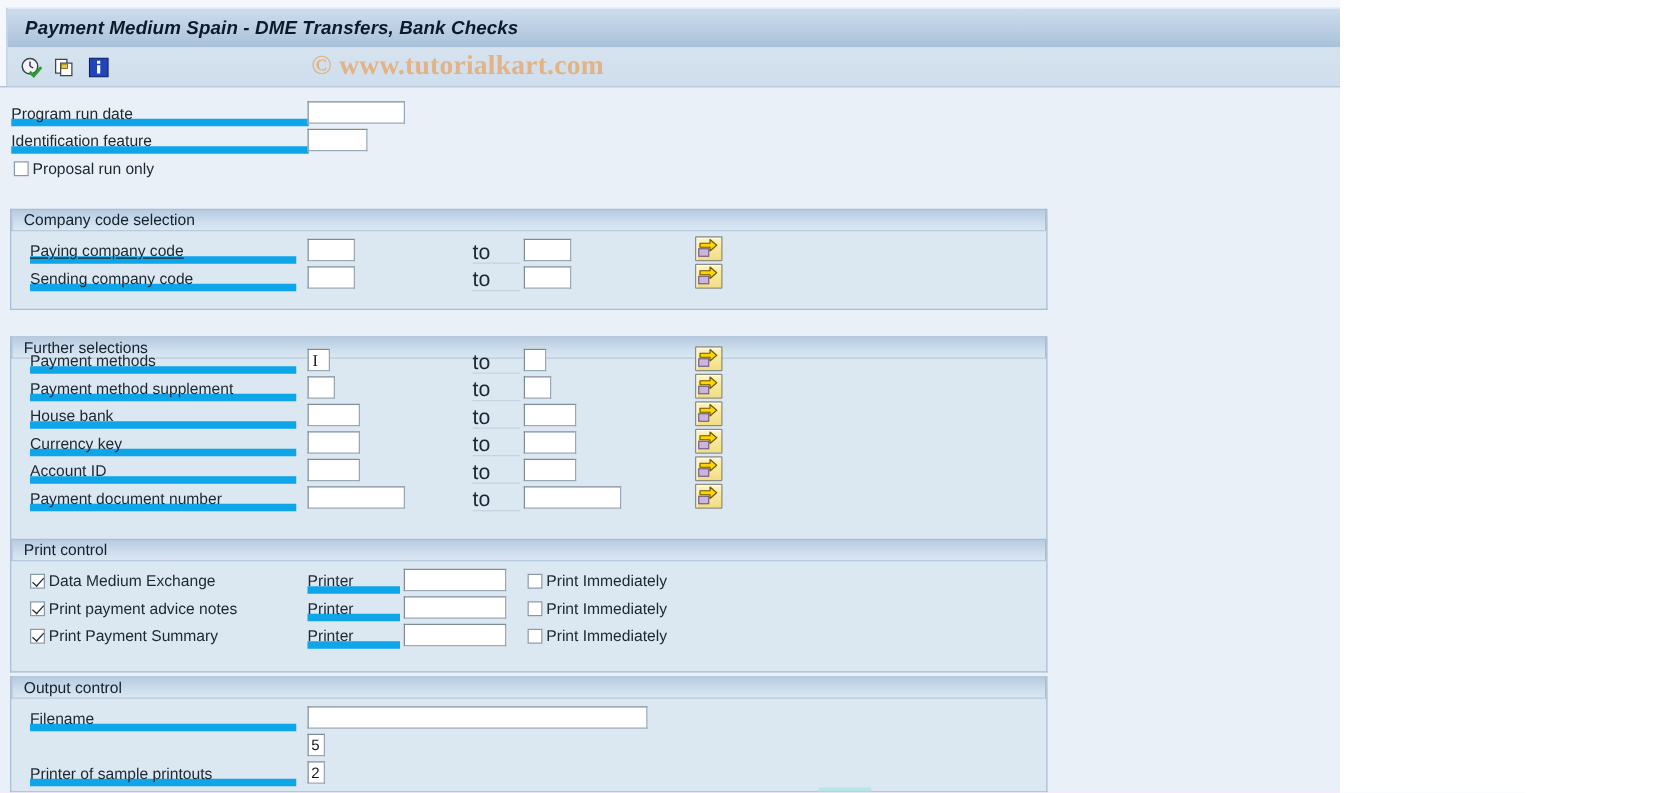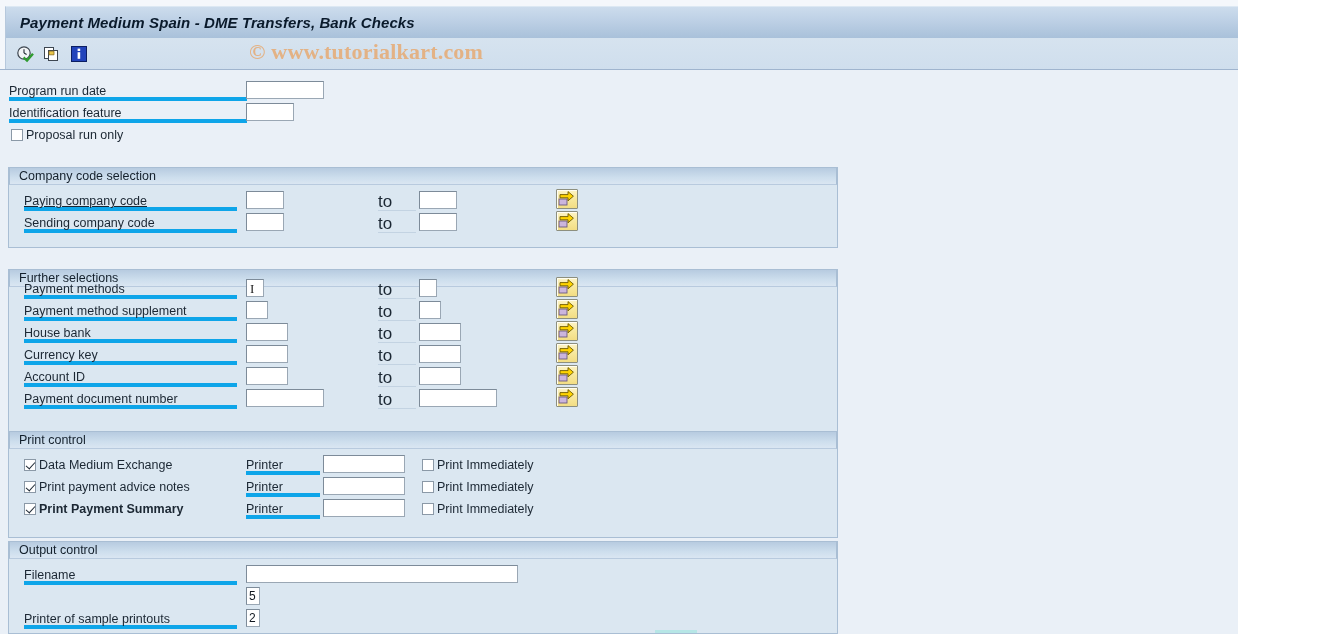--- a/index.html
+++ b/index.html
@@ -6,21 +6,21 @@
   html, body {
     margin: 0; padding: 0;
     width: 1330px; height: 634px;
     overflow: hidden;
     background: #ffffff;
     font-family: "Liberation Sans", sans-serif;
   }
 
   #app {
     position: relative;
-    width: 1238px;
+    width: 1072px;
     height: 634px;
     background: #f0abfc;
     overflow: hidden;
   }
 
   
   .win-frame {
     position: absolute;
     left: 0; top: 0;
     width: 1330px; height: 70px;
@@ -84,21 +84,21 @@
     background: #eaf0f7;
   }
 
   
   .fld-label {
     position: absolute;
     font-size: 12.5px;
     color: #1b2733;
     height: 19px;
     line-height: 19px;
-    border-bottom: 4px solid #0ea5e9;
+    border-bottom: 6px solid #0ea5e9;
     white-space: nowrap;
     padding-left: 0px;
   }
   .to-label {
     position: absolute;
     font-size: 17px;
     color: #1b2733;
     height: 19px;
     line-height: 19px;
     border-bottom: 1px solid #c3d3e2;
@@ -381,21 +381,21 @@
       <span class="cb-box checked"></span>
       <span class="cb-label">Print payment advice notes</span>
     </div>
     <div class="fld-label" style="left:246px; top:408px; width:74px;">Printer</div>
     <input class="inp" style="left: 323px; top: 407px; width: 82px;" type="text" value="">
     <div class="cb-wrap" style="left:422px; top:408px;">
       <span class="cb-box"></span>
       <span class="cb-label">Print Immediately</span>
     </div>
 
-    <div class="cb-wrap" style="left:24px; top:430px;font-weight:bold;">
+    <div class="cb-wrap" style="left:24px; top:430px;">
       <span class="cb-box checked"></span>
       <span class="cb-label">Print Payment Summary</span>
     </div>
     <div class="fld-label" style="left:246px; top:430px; width:74px;">Printer</div>
     <input class="inp" style="left: 323px; top: 429px; width: 82px;" type="text" value="">
     <div class="cb-wrap" style="left:422px; top:430px;">
       <span class="cb-box"></span>
       <span class="cb-label">Print Immediately</span>
     </div>
 

